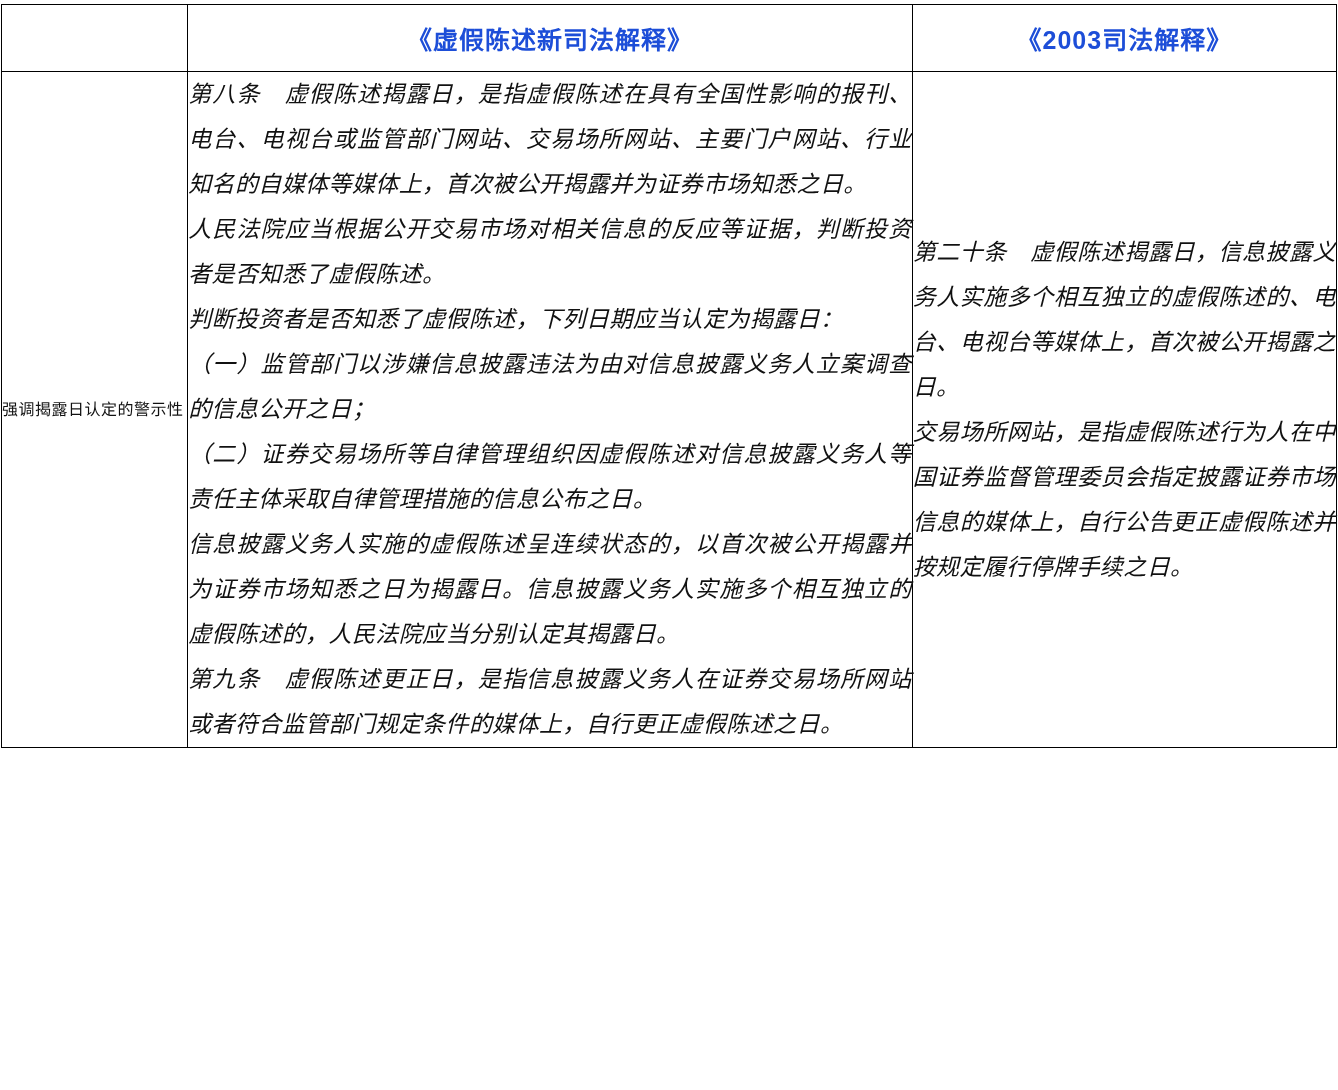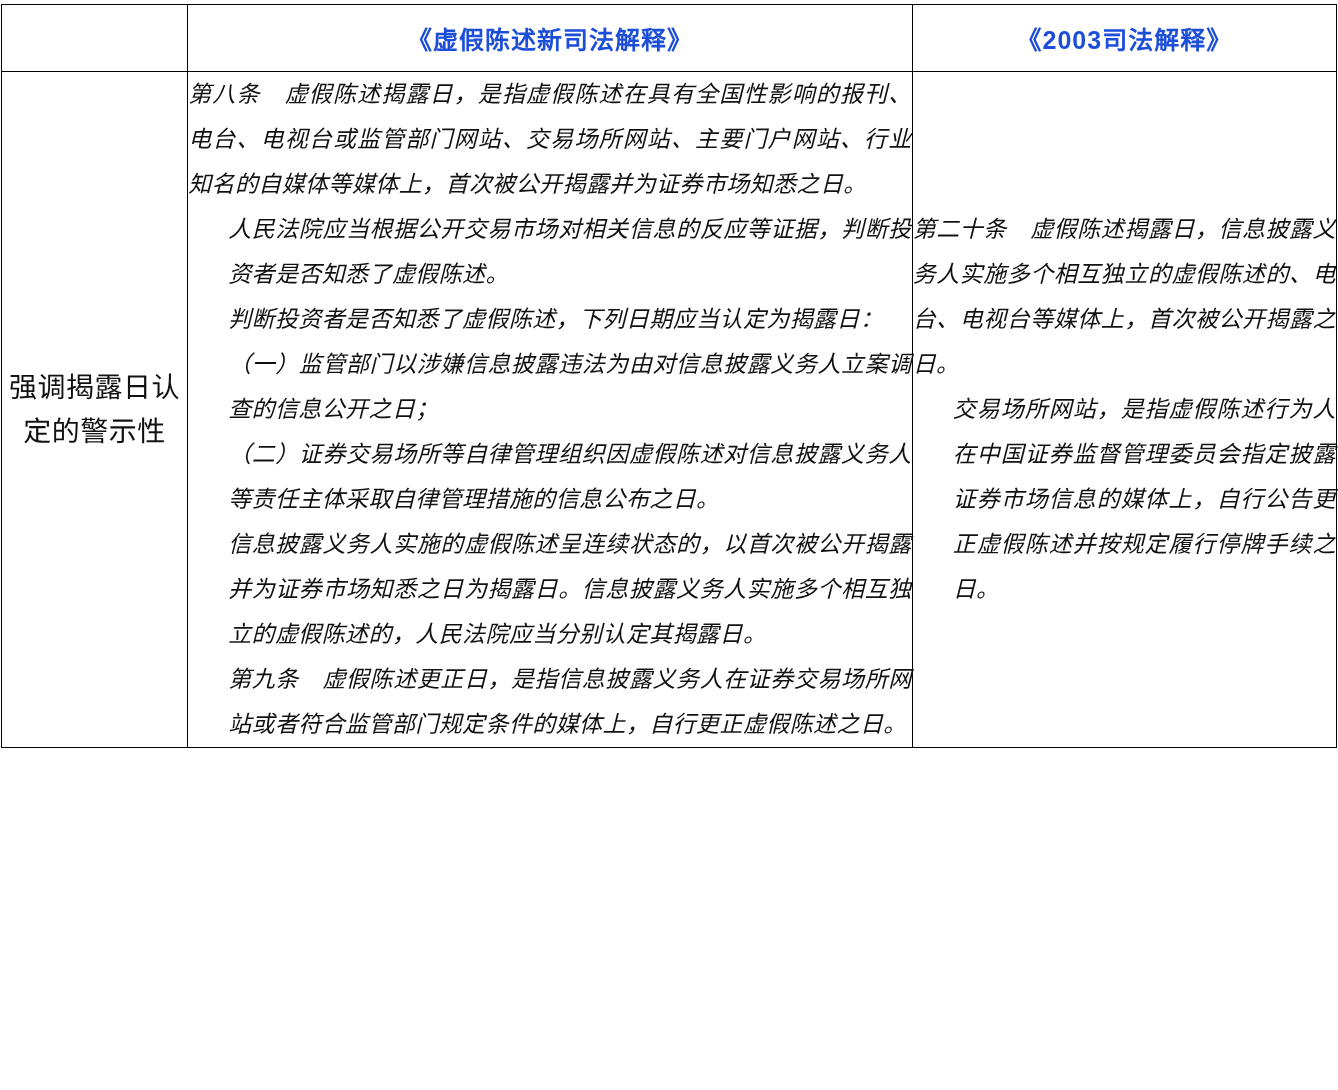--- a/index.html
+++ b/index.html
@@ -43,22 +43,22 @@
     font-size: 25px;
     font-weight: bold;
     letter-spacing: 1px;
     color: #1d4ed8;
     font-family: "Liberation Sans", "DejaVu Sans", sans-serif;
   }
   th.head-blank {
     background: #ffffff;
   }
   td.label-cell {
-    text-align: center;
-    font-size: 28px;
+    text-align: left;
+    font-size: 16px;
     line-height: 44px;
     letter-spacing: 0.5px;
     padding: 0 14px;
     color: #111111;
   }
   td.body-cell {
     padding: 22px 24px 18px 22px;
     vertical-align: top;
     font-size: 23px;
     line-height: 45px;
@@ -69,21 +69,20 @@
   td.body-cell.middle-align {
     vertical-align: middle;
   }
   .para {
     margin: 0;
     text-align: justify;
     text-justify: inter-ideograph;
   }
   .para + .para {
     margin-top: 0;
-    margin-left: 40px;
   }
   .indent-1 {
     text-indent: 0;
   }
 </style>
 </head>
 <body>
 
 <div class="page">
   <table class="compare-table">

